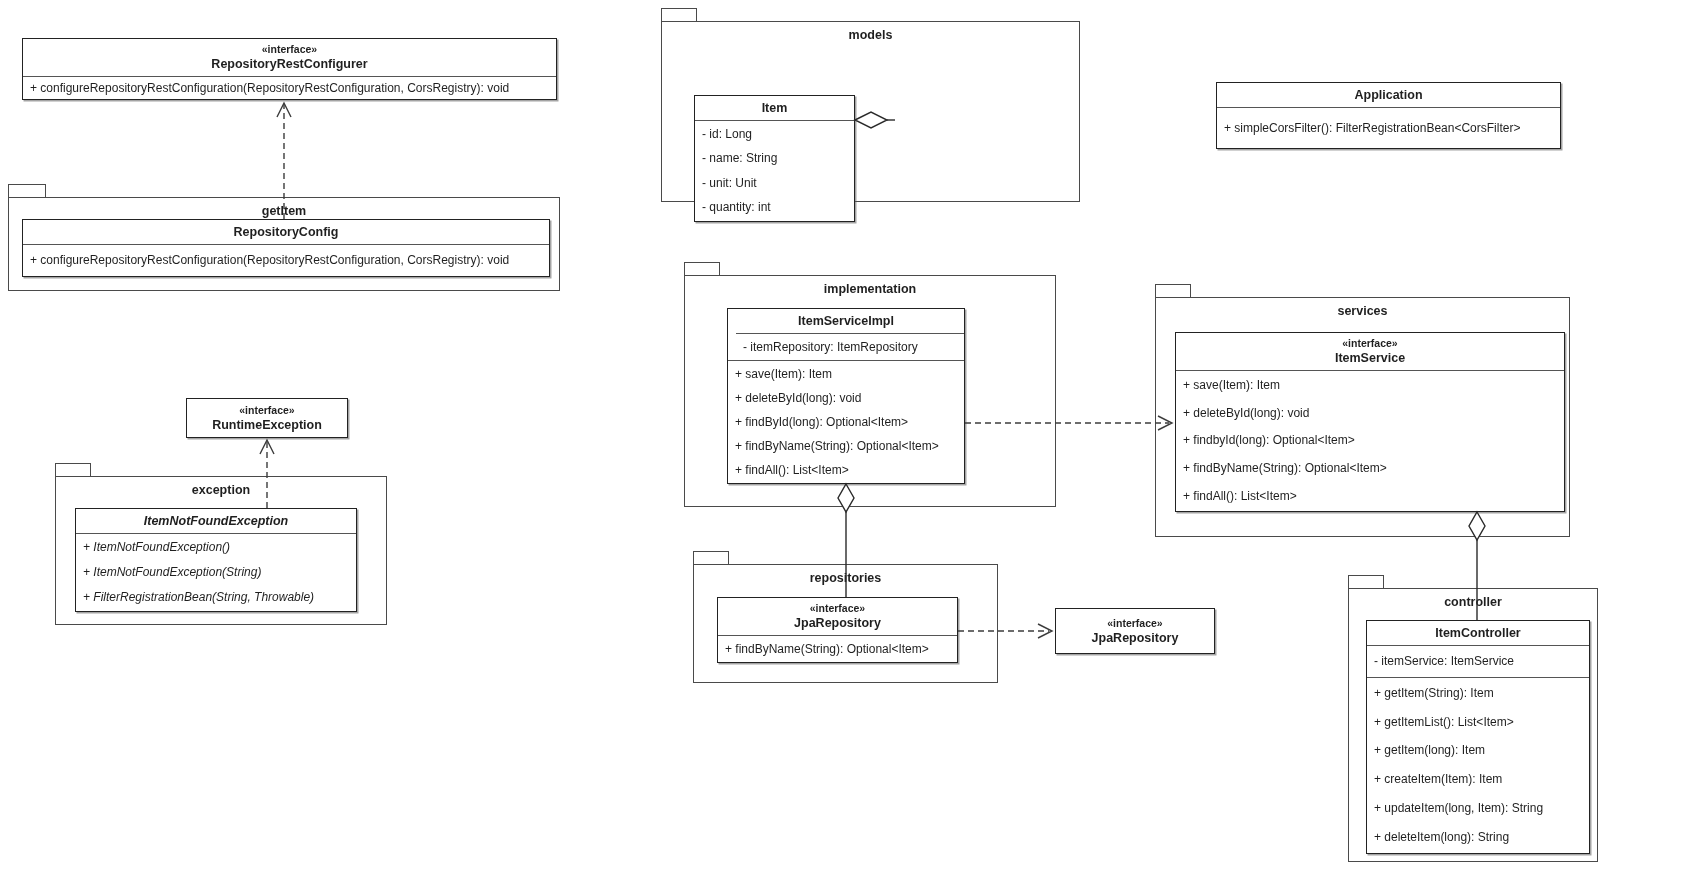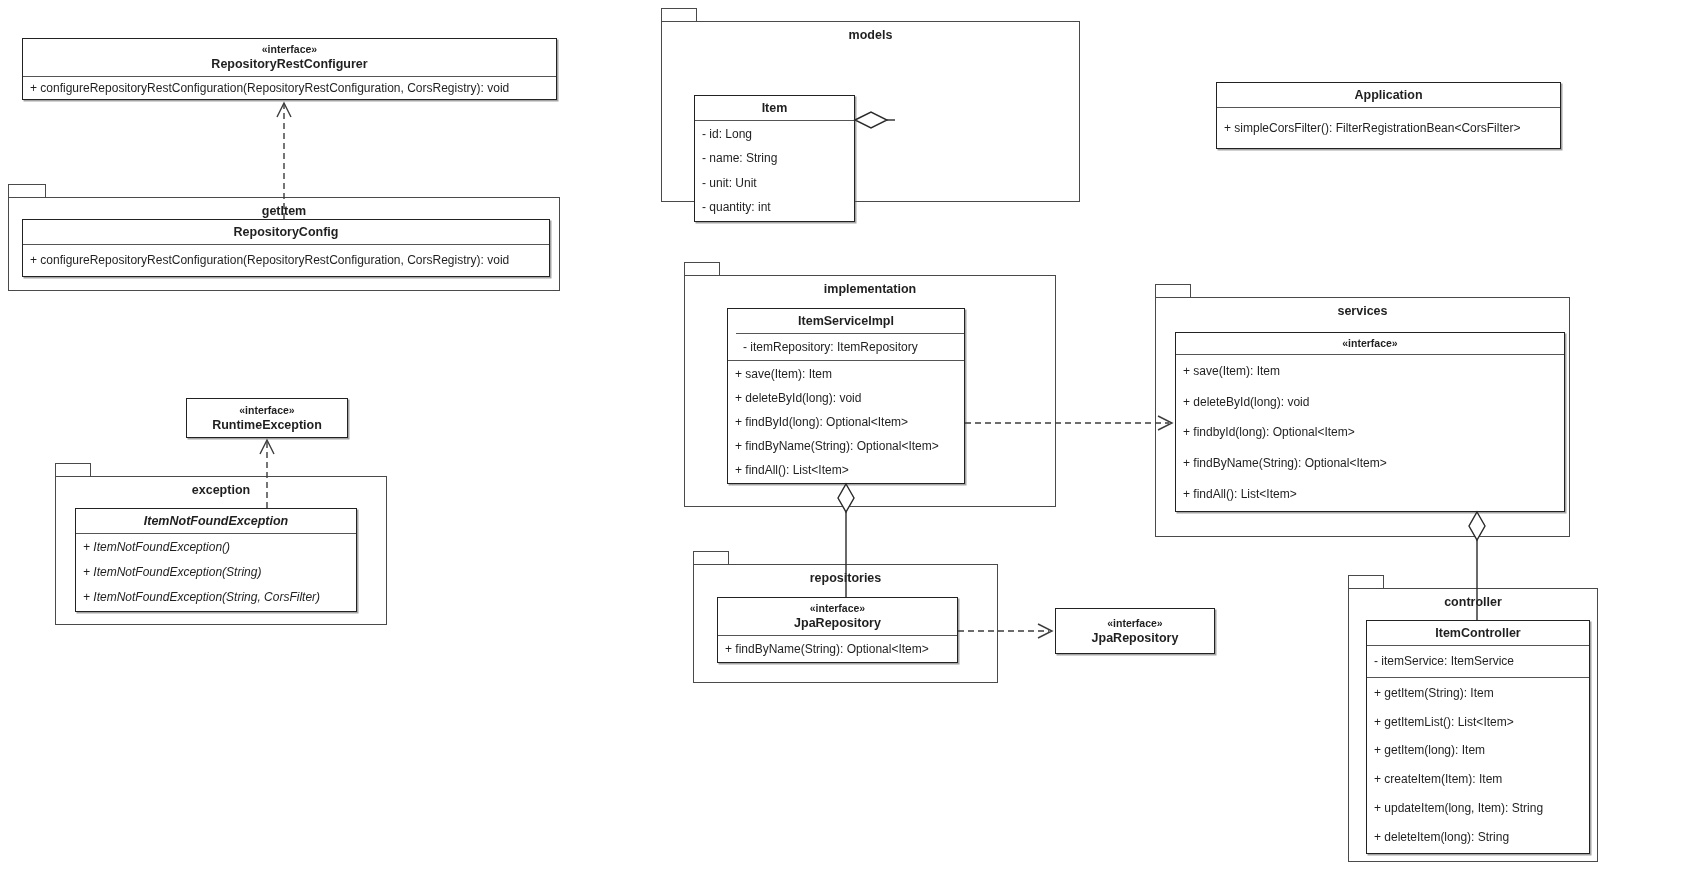--- a/index.html
+++ b/index.html
@@ -114,21 +114,21 @@
     </div>
   </div>
 
   <div class="cls" style="left:75px;top:508px;width:282px;height:104px;font-style:italic;">
     <div class="cls-head">
       <div class="cls-name">ItemNotFoundException</div>
     </div>
     <div class="sec" style="flex-grow:3;">
       <div class="row">+ ItemNotFoundException()</div>
       <div class="row">+ ItemNotFoundException(String)</div>
-      <div class="row">+ ItemNotFoundException(String, CorsFilter)</div>
+      <div class="row">+ FilterRegistrationBean(String, Throwable)</div>
     </div>
   </div>
 
   <div class="cls" style="left:694px;top:58px;width:161px;height:127px;margin-top:37px;">
     <div class="cls-head">
       <div class="cls-name">Item</div>
     </div>
     <div class="sec" style="flex-grow:4;">
       <div class="row">- id: Long</div>
       <div class="row">- name: String</div>
@@ -159,20 +159,21 @@
       <div class="row">+ deleteById(long): void</div>
       <div class="row">+ findById(long): Optional&lt;Item&gt;</div>
       <div class="row">+ findByName(String): Optional&lt;Item&gt;</div>
       <div class="row">+ findAll(): List&lt;Item&gt;</div>
     </div>
   </div>
 
   <div class="cls" style="left:1175px;top:332px;width:390px;height:180px;">
     <div class="cls-head">
       <div class="stereo">«interface»</div>
+      <div class="cls-name">ItemService</div>
     </div>
     <div class="sec" style="flex-grow:5;">
       <div class="row">+ save(Item): Item</div>
       <div class="row">+ deleteById(long): void</div>
       <div class="row">+ findbyId(long): Optional&lt;Item&gt;</div>
       <div class="row">+ findByName(String): Optional&lt;Item&gt;</div>
       <div class="row">+ findAll(): List&lt;Item&gt;</div>
     </div>
   </div>
 

